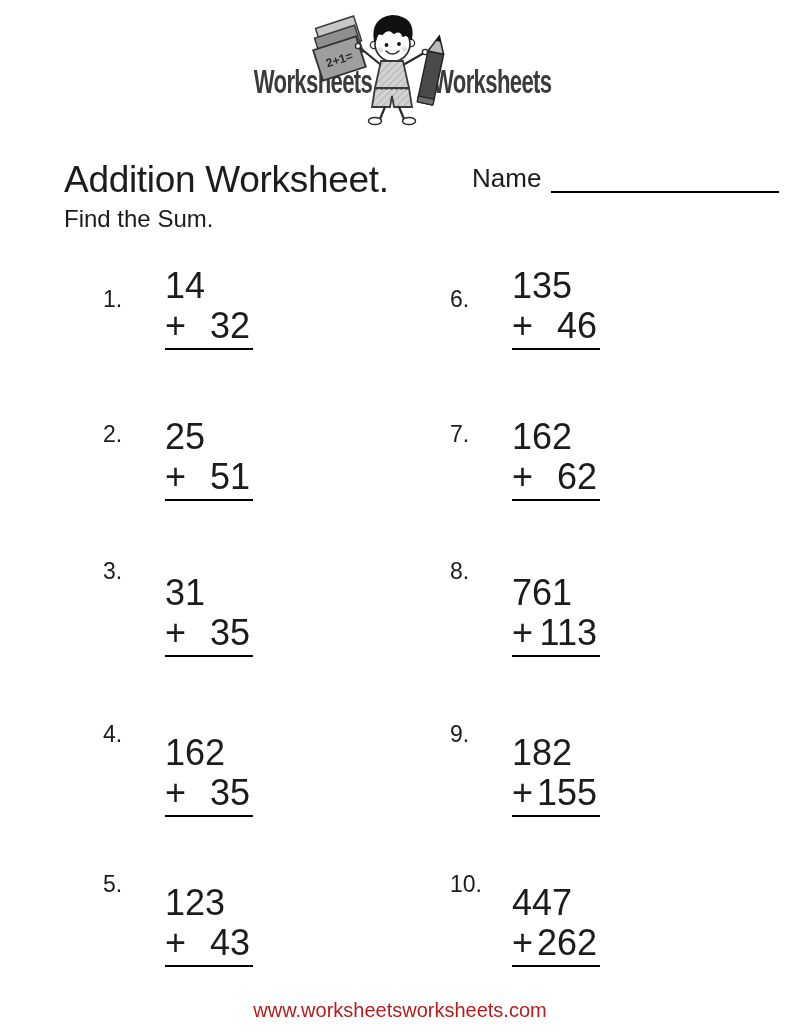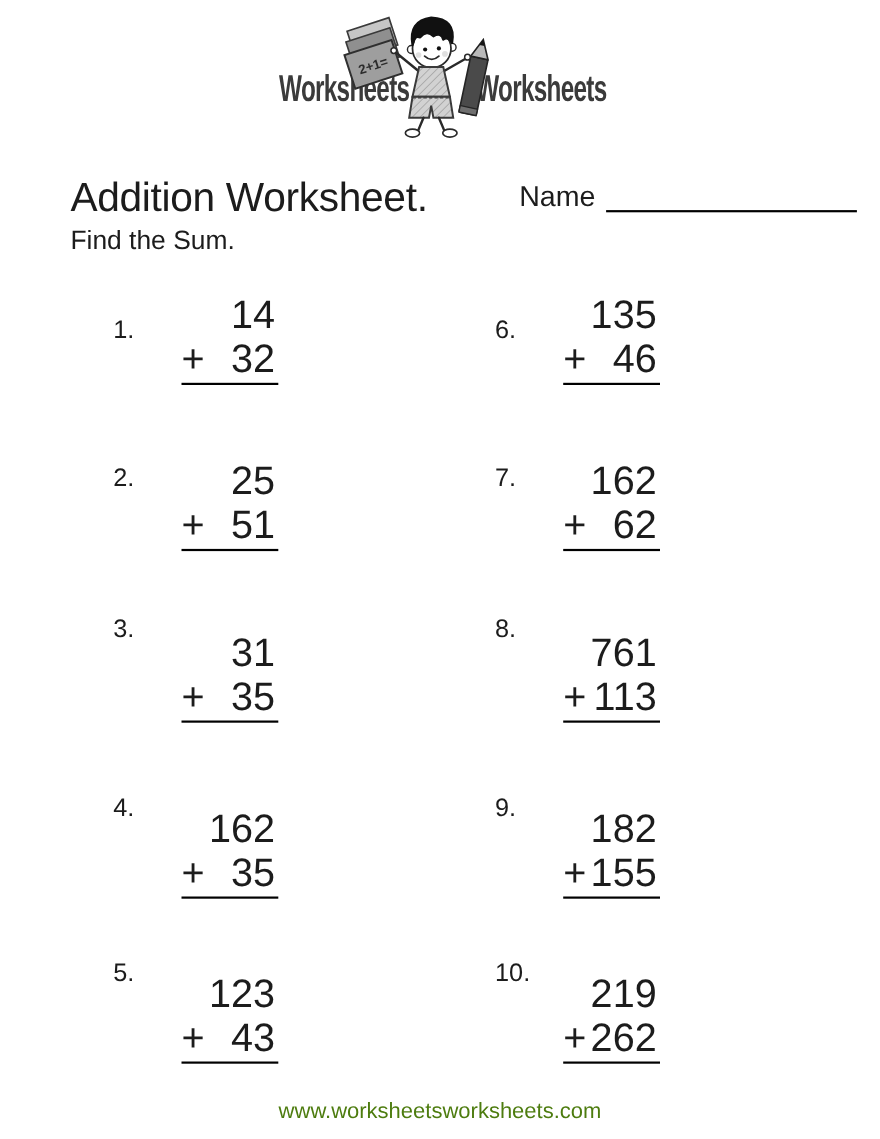--- a/index.html
+++ b/index.html
@@ -44,31 +44,31 @@
   .row-3 { top: 733px; } .row-4 { top: 883px; }
 
   .prob-label { font-size: 23px; width: 44px; position: relative; }
   .row-0 .prob-label { top: 20px; }
   .row-1 .prob-label { top: 4px; }
   .row-2 .prob-label { top: -15px; }
   .row-3 .prob-label { top: -12px; }
   .row-4 .prob-label { top: -12px; }
 
   .prob-stack { margin-left: auto; width: 88px; font-size: 36px; line-height: 40px; }
-  .top-operand { text-align: right; padding-right: 3px; }
+  .top-operand { padding-right: 3px; }
   .bottom-row {
     display: flex; justify-content: space-between;
     border-bottom: 2.5px solid #000; padding-bottom: 2px;
   }
   .bottom-row .operand { padding-right: 3px; text-align: right; }
 
   
   .footer {
     position: absolute; left: 0; right: 0; top: 999px;
-    text-align: center; font-size: 20px; color: #4d7c0f;
+    text-align: center; font-size: 20px; color: #b91c1c;
   }
 </style>
 </head>
 <body>
 
 <div class="logo-wrap">
   <div class="logo-text lt-left">Worksheets</div>
   <div class="logo-text lt-right">Worksheets</div>
 
   <svg class="logo-art" width="160" height="118" viewBox="0 0 160 118">
@@ -226,21 +226,21 @@
     <div class="bottom-row">
       <span class="plus">+</span>
       <span class="operand">155</span>
     </div>
   </div>
 </div>
 
 <div class="cell c-right row-4">
   <div class="prob-label">10.</div>
   <div class="prob-stack">
-    <div class="top-operand">219</div>
+    <div class="top-operand">447</div>
     <div class="bottom-row">
       <span class="plus">+</span>
       <span class="operand">262</span>
     </div>
   </div>
 </div>
 
 <div class="footer">www.worksheetsworksheets.com</div>
 
 </body></html>

